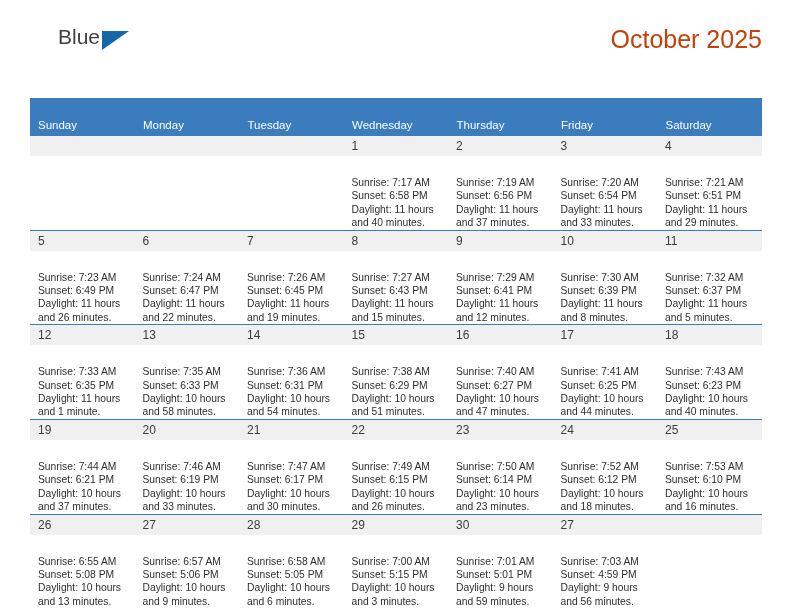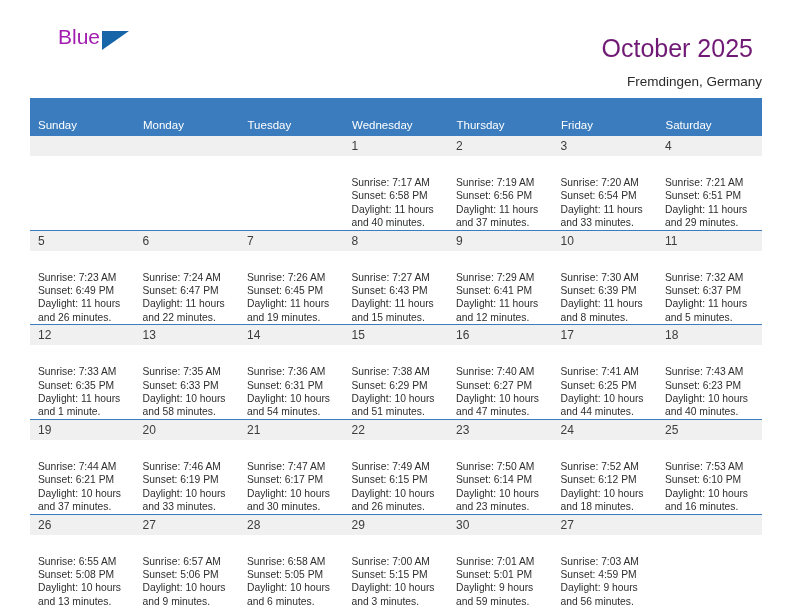--- a/index.html
+++ b/index.html
@@ -37,45 +37,45 @@
   }
   .brand-general {
     font-size: 21px;
     color: #231f20;
     letter-spacing: 0.1px;
     line-height: 22px;
     display: block;
   }
   .brand-blue {
     font-size: 21px;
-    color: #a21caf;
+    color: #404040;
     line-height: 22px;
     display: block;
     margin-left: 28px;
     margin-top: -2px;
   }
   .brand-triangle {
     position: absolute;
     left: 72px;
     top: 9px;
     width: 0;
     height: 0;
     border-left: 27px solid #1565a8;
     border-bottom: 19px solid transparent;
   }
   .title-block {
     text-align: right;
     padding-top: 2px;
   }
   .cal-title {
     font-size: 25px;
-    color: #701a75;
+    color: #c2410c;
     line-height: 30px;
     font-weight: normal;
-    margin: 9px;
+    margin: 0;
   }
   .cal-sub {
     font-size: 13.5px;
     color: #2b2b2b;
     line-height: 20px;
     margin: 4px 0 0 0;
   }
 
   
   .cal {
@@ -135,21 +135,20 @@
 
   <div class="header">
 
     <div class="brand">
       <span class="brand-triangle"></span>
       <span class="brand-blue">Blue</span>
     </div>
 
     <div class="title-block">
       <h1 class="cal-title">October 2025</h1>
-      <p class="cal-sub">Fremdingen, Germany</p>
     </div>
 
   </div>
 
   <table class="cal">
     <thead>
       <tr id="weekday-row">
           <th>Sunday</th>
           <th>Monday</th>
           <th>Tuesday</th>

